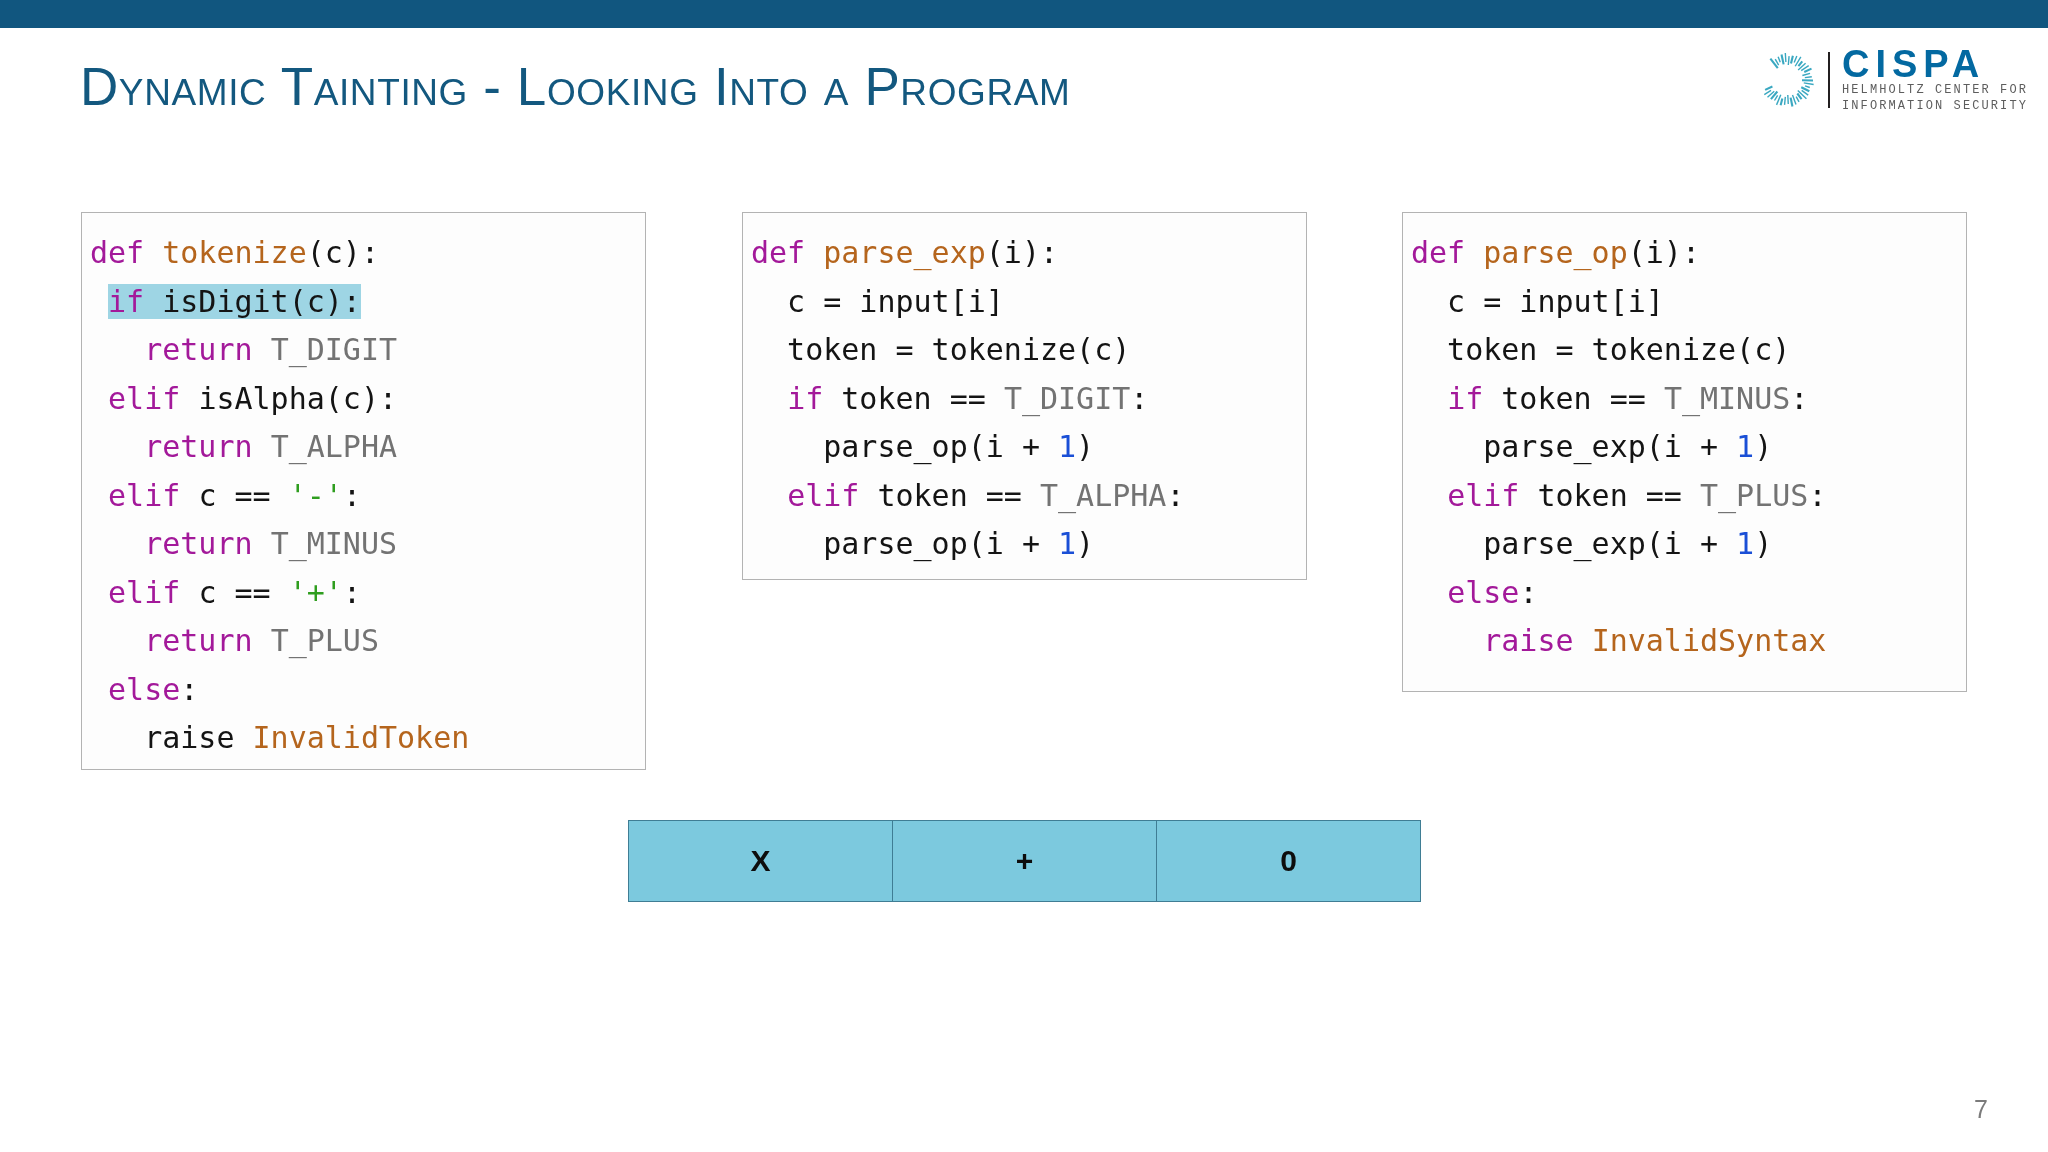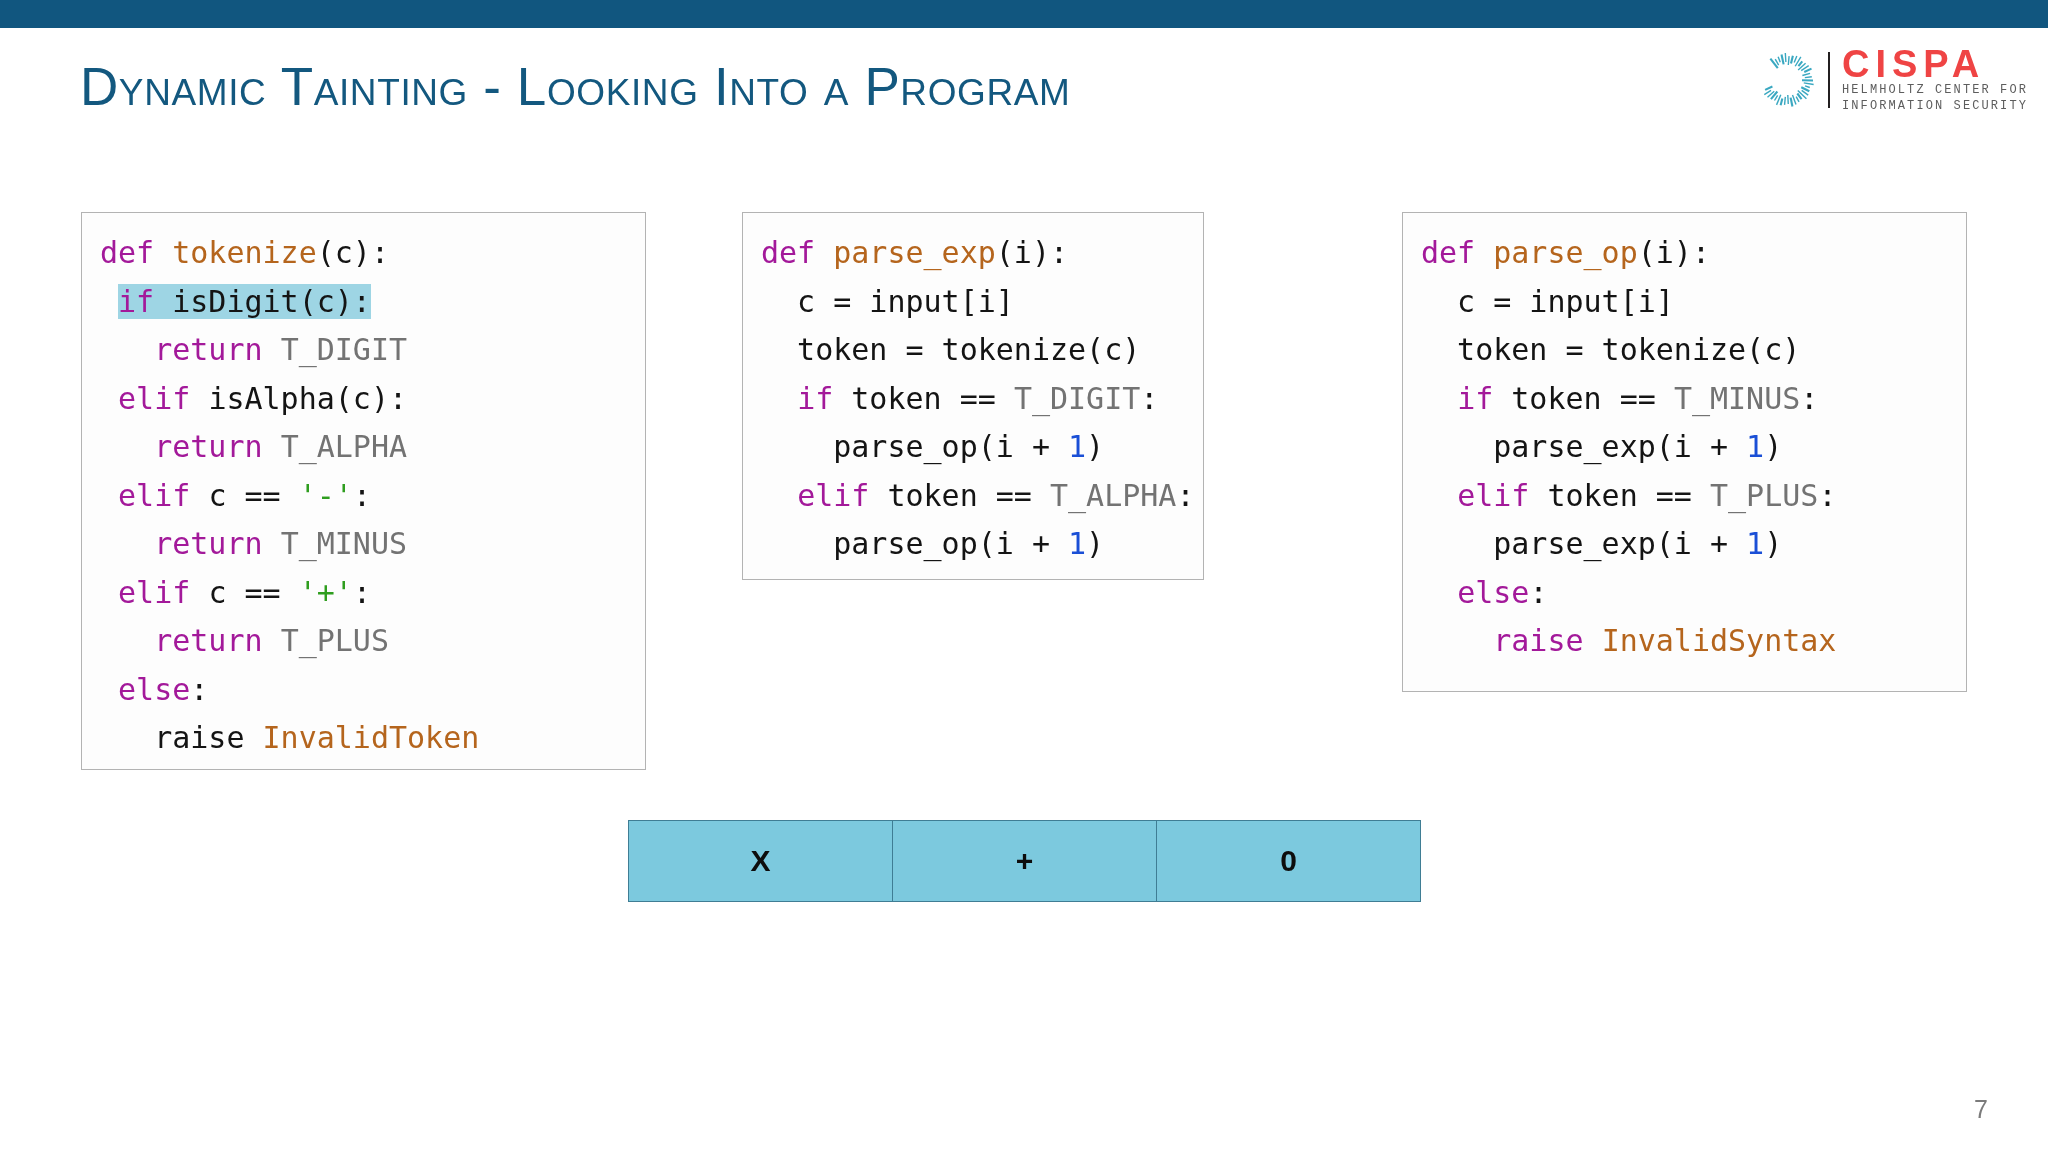--- a/index.html
+++ b/index.html
@@ -64,48 +64,48 @@
   }
   #logo-text {
     display: flex;
     flex-direction: column;
     justify-content: center;
   }
   #logo-wordmark {
     font-family: "Liberation Sans", sans-serif;
     font-size: 38px;
     font-weight: bold;
-    color: #ef4444;
+    color: #0369a1;
     letter-spacing: 6px;
     line-height: 1.0;
   }
   .logo-sub {
     font-family: Liberation Mono, monospace;
     font-size: 12px;
     color: #5d5d5d;
     letter-spacing: 2.1px;
     line-height: 1.32;
     white-space: nowrap;
   }
 
   
   .code-box {
     position: absolute;
     background: #fdfdfd;
     border: 1px solid #b3b3b3;
     box-sizing: border-box;
-    padding: 16px 18px 14px 18px;
+    padding: 16px 18px 14px 8px;
     font-family: "DejaVu Sans Mono", "Liberation Mono", monospace;
     font-size: 30px;
     line-height: 48.5px;
     color: #141414;
     white-space: pre;
   }
   #code-box-tokenize { left: 81px;   top: 212px; width: 565px;  height: 558px; }
-  #code-box-parse-exp{ left: 742px;  top: 212px; width: 462px;  height: 368px; }
+  #code-box-parse-exp{ left: 742px;  top: 212px; width: 565px;  height: 368px; }
   #code-box-parse-op { left: 1402px; top: 212px; width: 565px;  height: 480px; }
 
   .code-line { display: block; height: 48.5px; }
 
   .kw   { color: #a3199a; }           
   .fn   { color: #b5651d; }           
   .cst  { color: #737373; }           
   .str  { color: #2f9e1f; }           
   .num  { color: #1a4fd6; }           
   .pl   { color: #141414; }           

